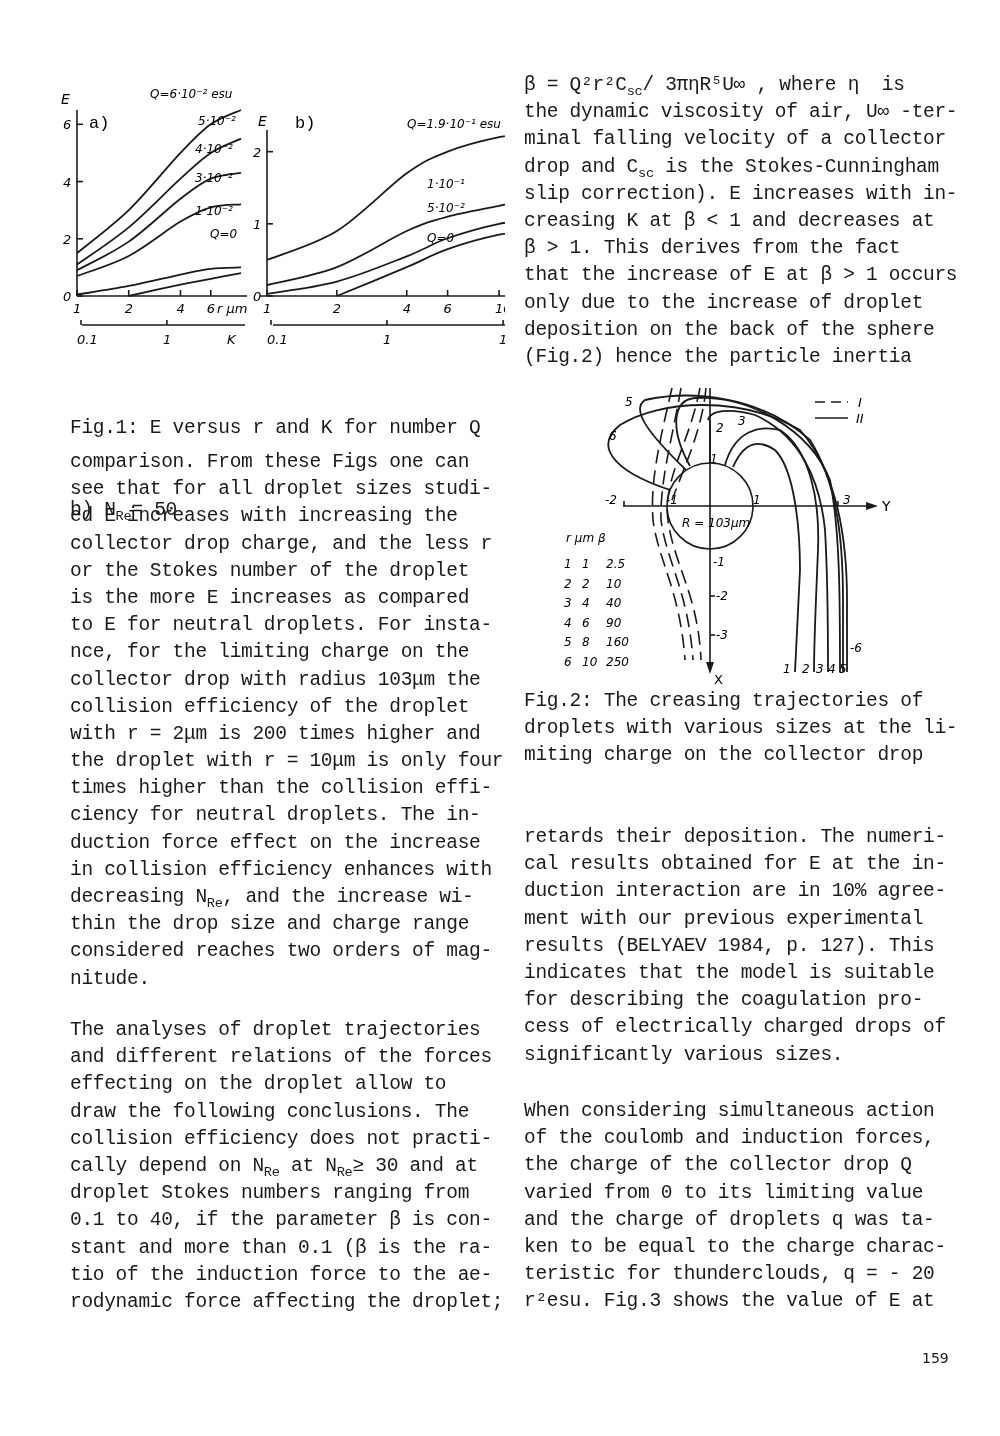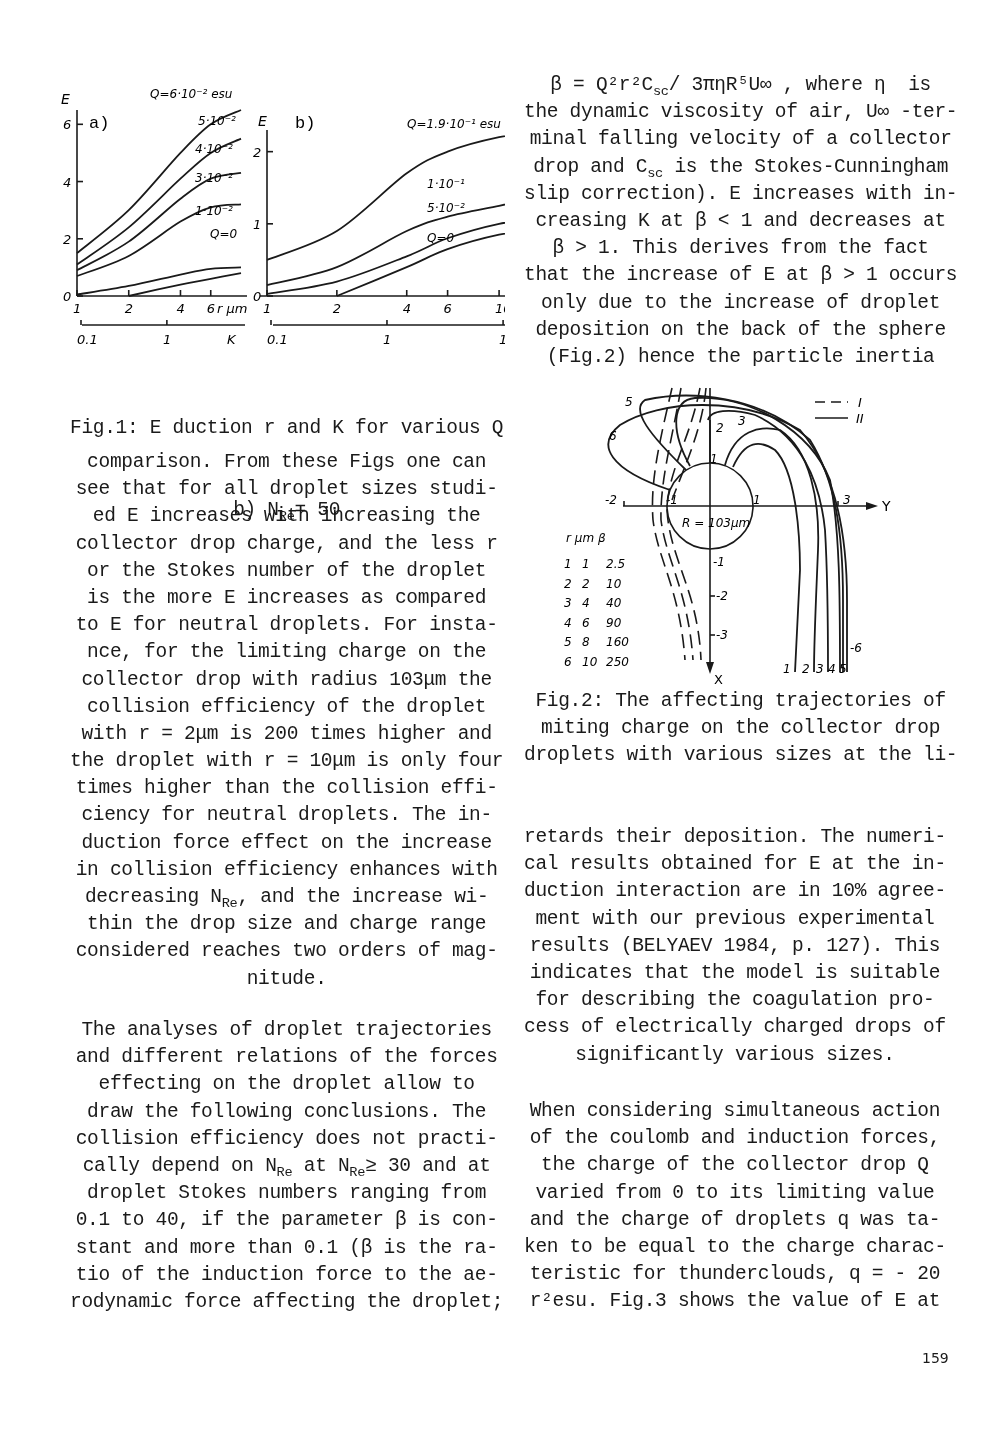--- a/index.html
+++ b/index.html
@@ -1,17 +1,17 @@
 <!DOCTYPE html>
 <html><head>
 <meta charset="utf-8">
 <style>
   html, body { margin: 0; padding: 0; background: #ffffff; }
   body { width: 1000px; height: 1436px; position: relative; overflow: hidden; color: #1a1a1a; }
-  .mono { font-family: "Liberation Mono", "DejaVu Sans Mono", monospace; font-size: 19.5px; line-height: 27.2px; letter-spacing: -0.3px; text-align: center; }
+  .mono { font-family: "Liberation Mono", "DejaVu Sans Mono", monospace; font-size: 19.5px; line-height: 27.2px; letter-spacing: -0.3px; }
   .col { position: absolute; white-space: pre; }
   .col .ln { display: block; height: 27.2px; }
   .axis-line { stroke: #1a1a1a; stroke-width: 1.6; fill: none; }
   .curve { stroke: #1a1a1a; stroke-width: 1.8; fill: none; }
   .dash { stroke: #1a1a1a; stroke-width: 1.6; fill: none; stroke-dasharray: 14 7; }
   sub, sup { font-size: 70%; line-height: 0; }
   .pagenum { position: absolute; left: 875px; top: 1350px; font-family: "DejaVu Sans", sans-serif; font-size: 14px; margin-left: 47px; }
   svg text { font-family: "DejaVu Sans", sans-serif; font-style: italic; }
 </style>
 </head>
@@ -116,21 +116,21 @@
     <g id="fig1b-labels">
         <text x="352" y="48" font-size="12">Q=1.9·10⁻¹ esu</text>
         <text x="372" y="108" font-size="12">1·10⁻¹</text>
         <text x="372" y="132" font-size="12">5·10⁻²</text>
         <text x="372" y="162" font-size="12">Q=0</text>
       </g>
   </g>
 </svg>
 
 <div class="col mono" style="left:70px;top:361px;">
-  <span class="ln" id="fig1cap0">Fig.1: E duction r and K for various Q</span>
+  <span class="ln" id="fig1cap0">Fig.1: E versus r and K for number Q</span>
   <span class="ln" id="fig1cap2">b) N<sub>Re</sub>= 50</span>
 </div>
 
 <div class="col mono" style="left:70px;top:449px;" id="leftp1"><span class="ln">comparison. From these Figs one can</span><span class="ln">see that for all droplet sizes studi-</span><span class="ln">ed E increases with increasing the</span><span class="ln">collector drop charge, and the less r</span><span class="ln">or the Stokes number of the droplet</span><span class="ln">is the more E increases as compared</span><span class="ln">to E for neutral droplets. For insta-</span><span class="ln">nce, for the limiting charge on the</span><span class="ln">collector drop with radius 103μm the</span><span class="ln">collision efficiency of the droplet</span><span class="ln">with r = 2μm is 200 times higher and</span><span class="ln">the droplet with r = 10μm is only four</span><span class="ln">times higher than the collision effi-</span><span class="ln">ciency for neutral droplets. The in-</span><span class="ln">duction force effect on the increase</span><span class="ln">in collision efficiency enhances with</span><span class="ln">decreasing N<sub>Re</sub>, and the increase wi-</span><span class="ln">thin the drop size and charge range</span><span class="ln">considered reaches two orders of mag-</span><span class="ln">nitude.</span></div>
 
 <div class="col mono" style="left:70px;top:1017px;" id="leftp2"><span class="ln">The analyses of droplet trajectories</span><span class="ln">and different relations of the forces</span><span class="ln">effecting on the droplet allow to</span><span class="ln">draw the following conclusions. The</span><span class="ln">collision efficiency does not practi-</span><span class="ln">cally depend on N<sub>Re</sub> at N<sub>Re</sub>≥ 30 and at</span><span class="ln">droplet Stokes numbers ranging from</span><span class="ln">0.1 to 40, if the parameter β is con-</span><span class="ln">stant and more than 0.1 (β is the ra-</span><span class="ln">tio of the induction force to the ae-</span><span class="ln">rodynamic force affecting the droplet;</span></div>
 
 <div class="col mono" style="left:524px;top:72px;" id="rightp1"><span class="ln">β = Q²r²C<sub>sc</sub>/ 3πηR⁵U∞ , where η  is</span><span class="ln">the dynamic viscosity of air, U∞ -ter-</span><span class="ln">minal falling velocity of a collector</span><span class="ln">drop and C<sub>sc</sub> is the Stokes-Cunningham</span><span class="ln">slip correction). E increases with in-</span><span class="ln">creasing K at β &lt; 1 and decreases at</span><span class="ln">β &gt; 1. This derives from the fact</span><span class="ln">that the increase of E at β &gt; 1 occurs</span><span class="ln">only due to the increase of droplet</span><span class="ln">deposition on the back of the sphere</span><span class="ln">(Fig.2) hence the particle inertia</span></div>
 
 <svg style="position:absolute;left:560px;top:370px;" width="380" height="320" viewBox="0 0 380 320">
@@ -209,19 +209,19 @@
       <text x="46" y="256.5" font-size="12">90</text>
       <text x="4" y="276" font-size="12">5</text>
       <text x="22" y="276" font-size="12">8</text>
       <text x="46" y="276" font-size="12">160</text>
       <text x="4" y="295.5" font-size="12">6</text>
       <text x="22" y="295.5" font-size="12">10</text>
       <text x="46" y="295.5" font-size="12">250</text>
     </g>
 </svg>
 
-<div class="col mono" style="left:524px;top:688px;" id="fig2cap"><span class="ln">Fig.2: The affecting trajectories of</span><span class="ln">miting charge on the collector drop</span><span class="ln">droplets with various sizes at the li-</span></div>
+<div class="col mono" style="left:524px;top:688px;" id="fig2cap"><span class="ln">Fig.2: The creasing trajectories of</span><span class="ln">droplets with various sizes at the li-</span><span class="ln">miting charge on the collector drop</span></div>
 
 <div class="col mono" style="left:524px;top:824px;" id="rightp2"><span class="ln">retards their deposition. The numeri-</span><span class="ln">cal results obtained for E at the in-</span><span class="ln">duction interaction are in 10% agree-</span><span class="ln">ment with our previous experimental</span><span class="ln">results (BELYAEV 1984, p. 127). This</span><span class="ln">indicates that the model is suitable</span><span class="ln">for describing the coagulation pro-</span><span class="ln">cess of electrically charged drops of</span><span class="ln">significantly various sizes.</span></div>
 
 <div class="col mono" style="left:524px;top:1098px;" id="rightp3"><span class="ln">When considering simultaneous action</span><span class="ln">of the coulomb and induction forces,</span><span class="ln">the charge of the collector drop Q</span><span class="ln">varied from 0 to its limiting value</span><span class="ln">and the charge of droplets q was ta-</span><span class="ln">ken to be equal to the charge charac-</span><span class="ln">teristic for thunderclouds, q = - 20</span><span class="ln">r²esu. Fig.3 shows the value of E at</span></div>
 
 <div class="pagenum">159</div>
 
 </body></html>

